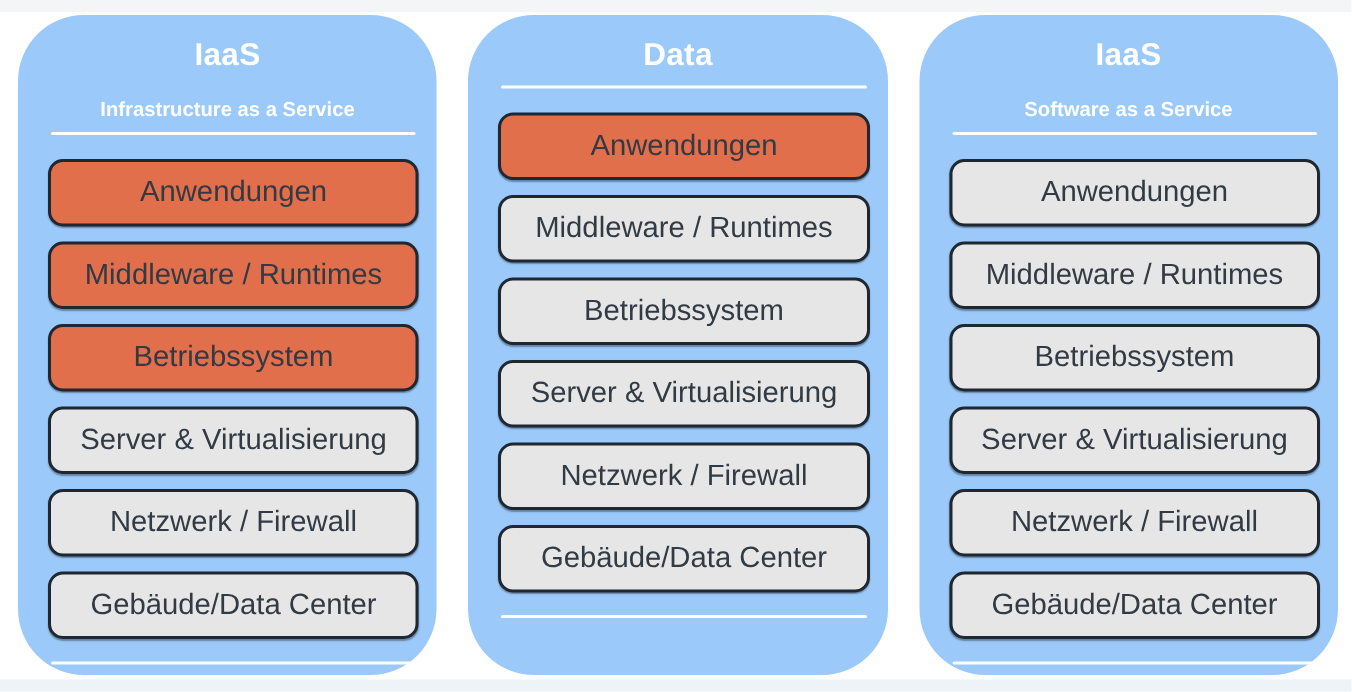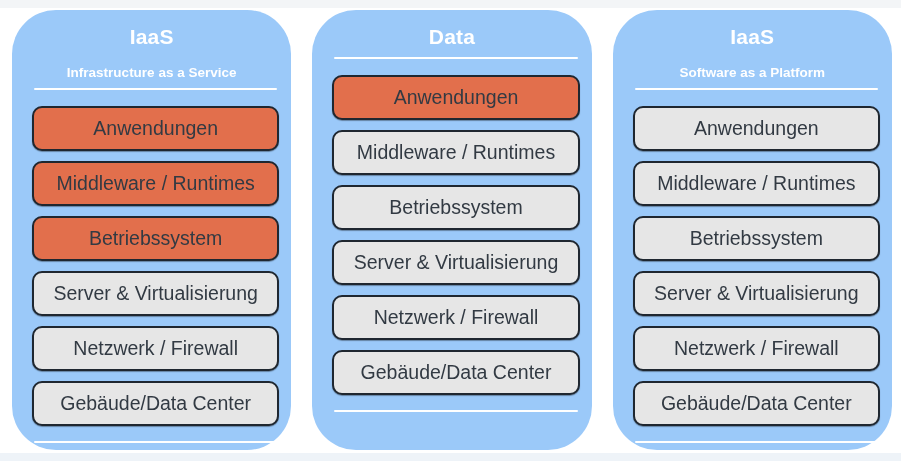--- a/index.html
+++ b/index.html
@@ -116,21 +116,21 @@
       <div class="layer">Server &amp; Virtualisierung</div>
       <div class="layer">Netzwerk / Firewall</div>
       <div class="layer">Gebäude/Data Center</div>
     </div>
     <div class="divider bottom"></div>
   </div>
 
   <div class="column">
     <div class="col-header">
       <div class="col-title">IaaS</div>
-      <div class="col-subtitle">Software as a Platform</div>
+      <div class="col-subtitle">Software as a Service</div>
     </div>
     <div class="divider"></div>
     <div class="layers">
       <div class="layer">Anwendungen</div>
       <div class="layer">Middleware / Runtimes</div>
       <div class="layer">Betriebssystem</div>
       <div class="layer">Server &amp; Virtualisierung</div>
       <div class="layer">Netzwerk / Firewall</div>
       <div class="layer">Gebäude/Data Center</div>
     </div>

